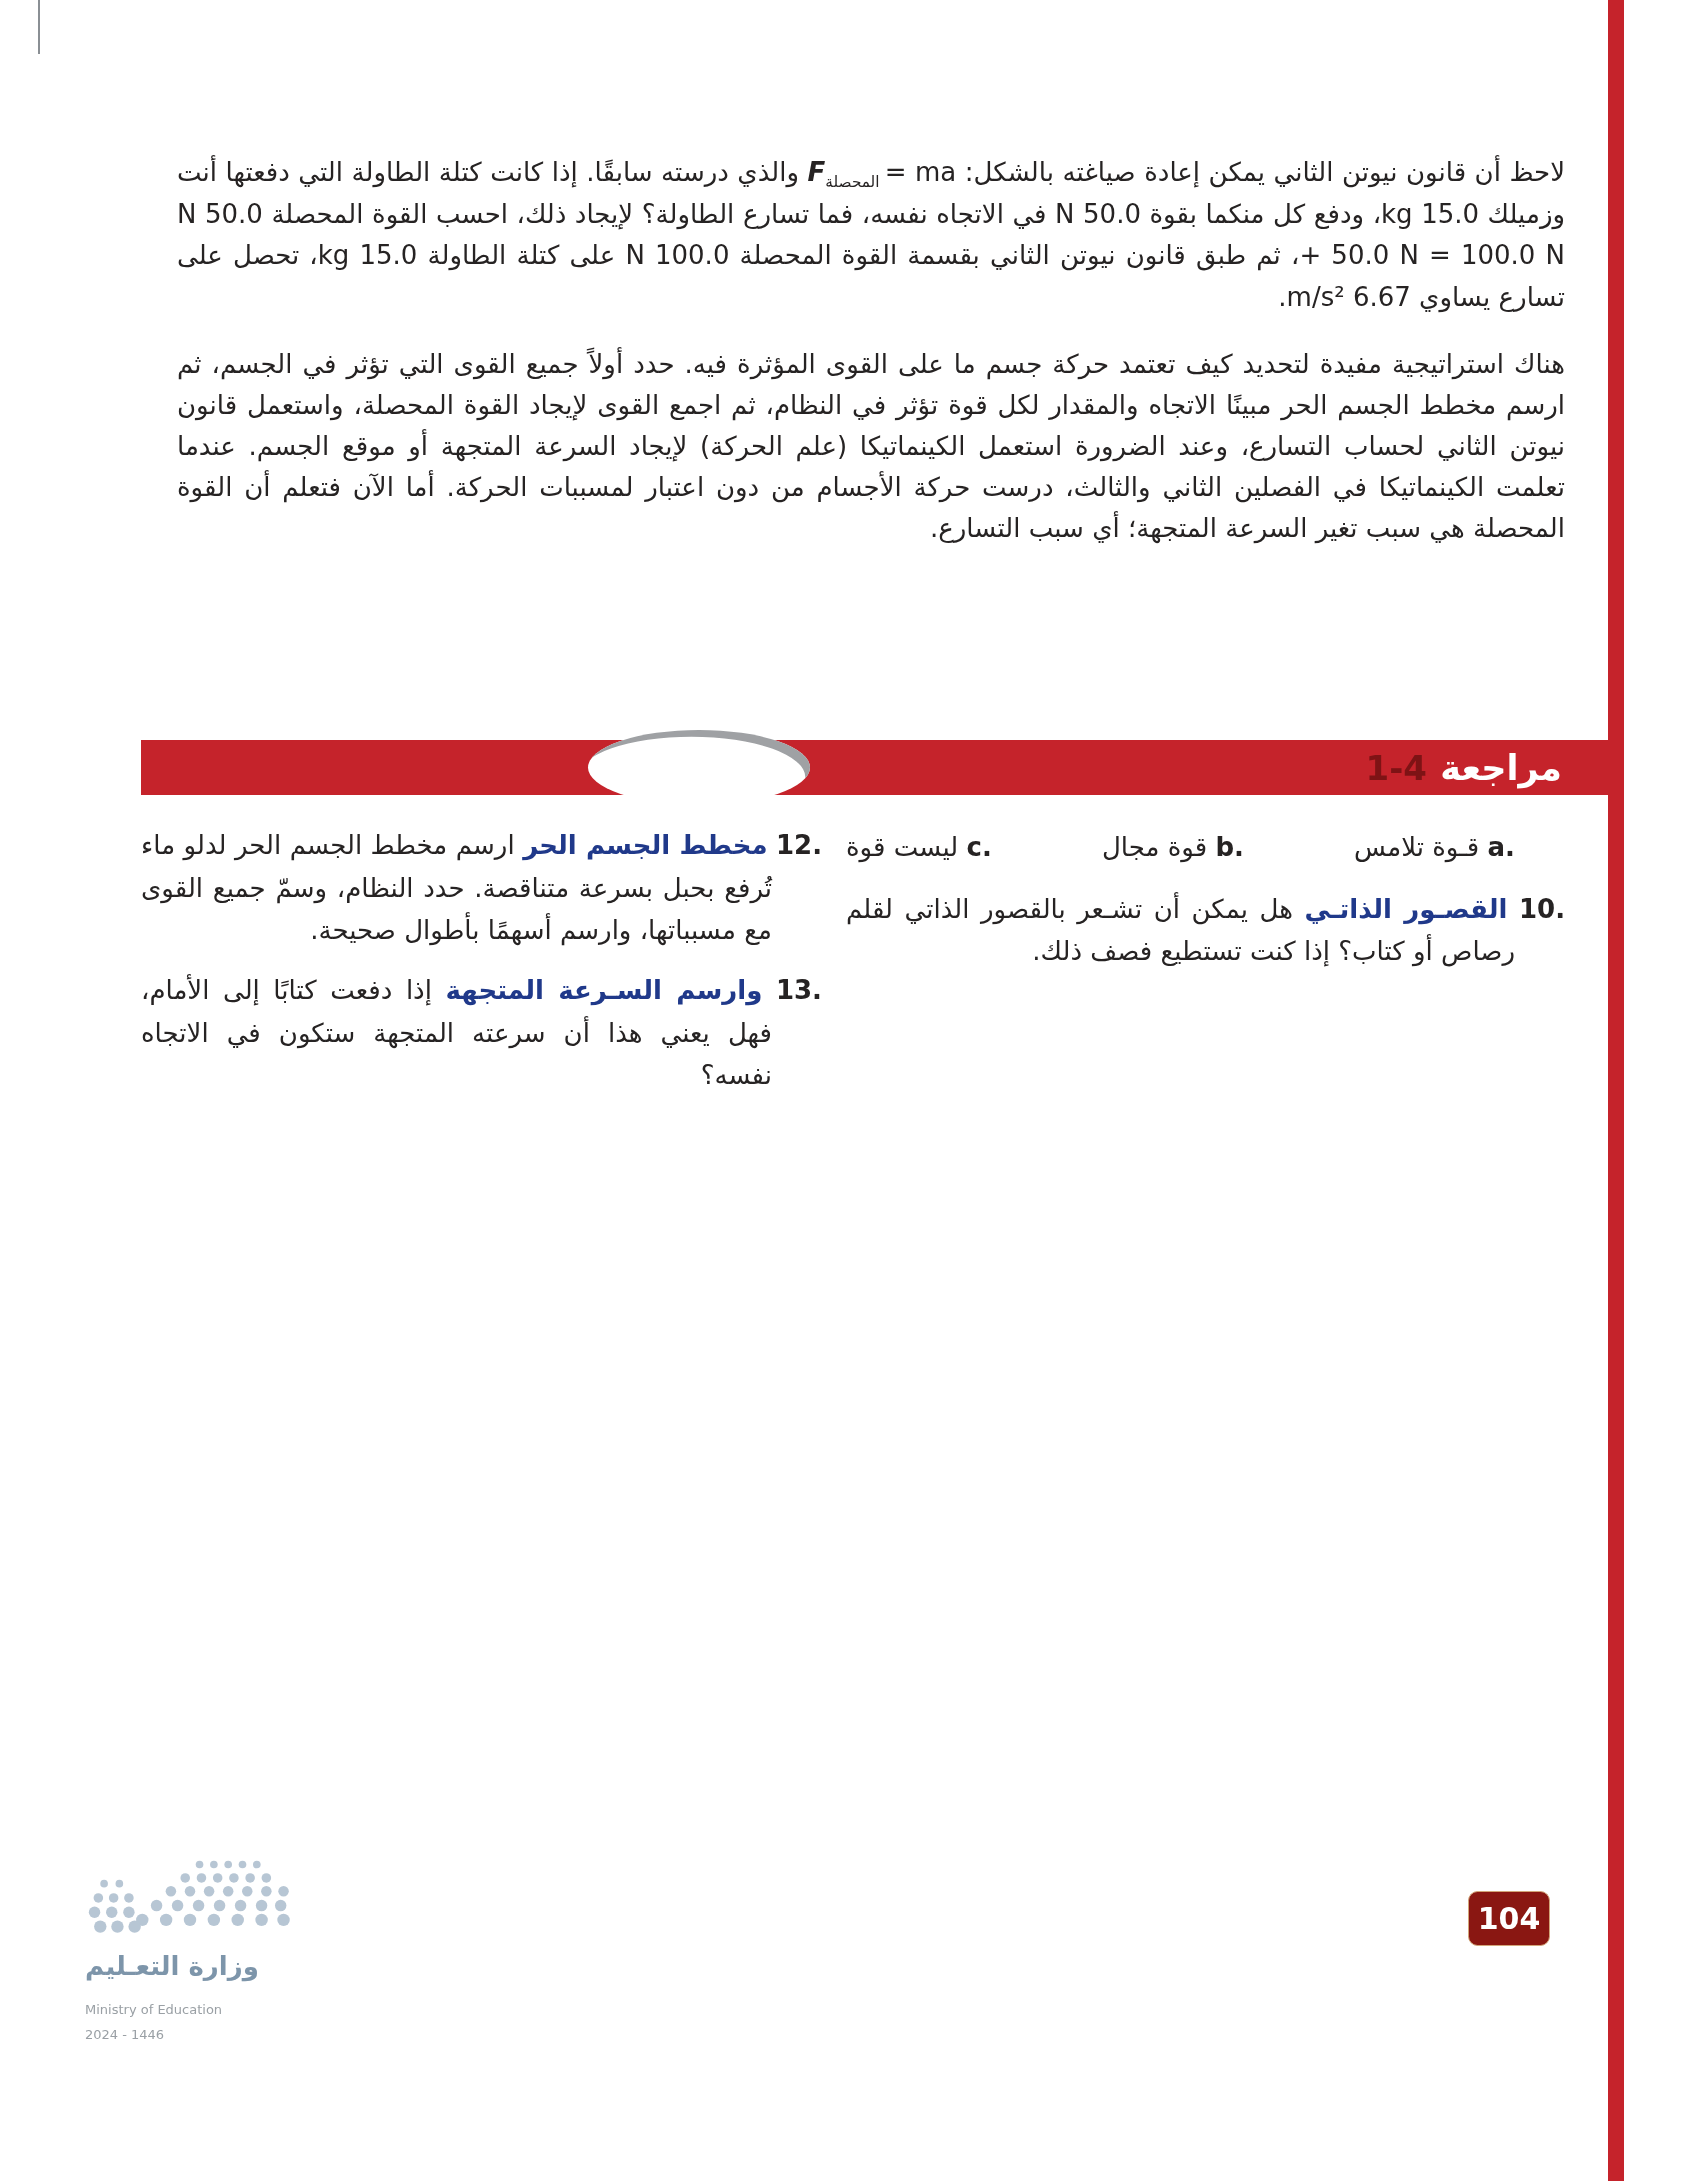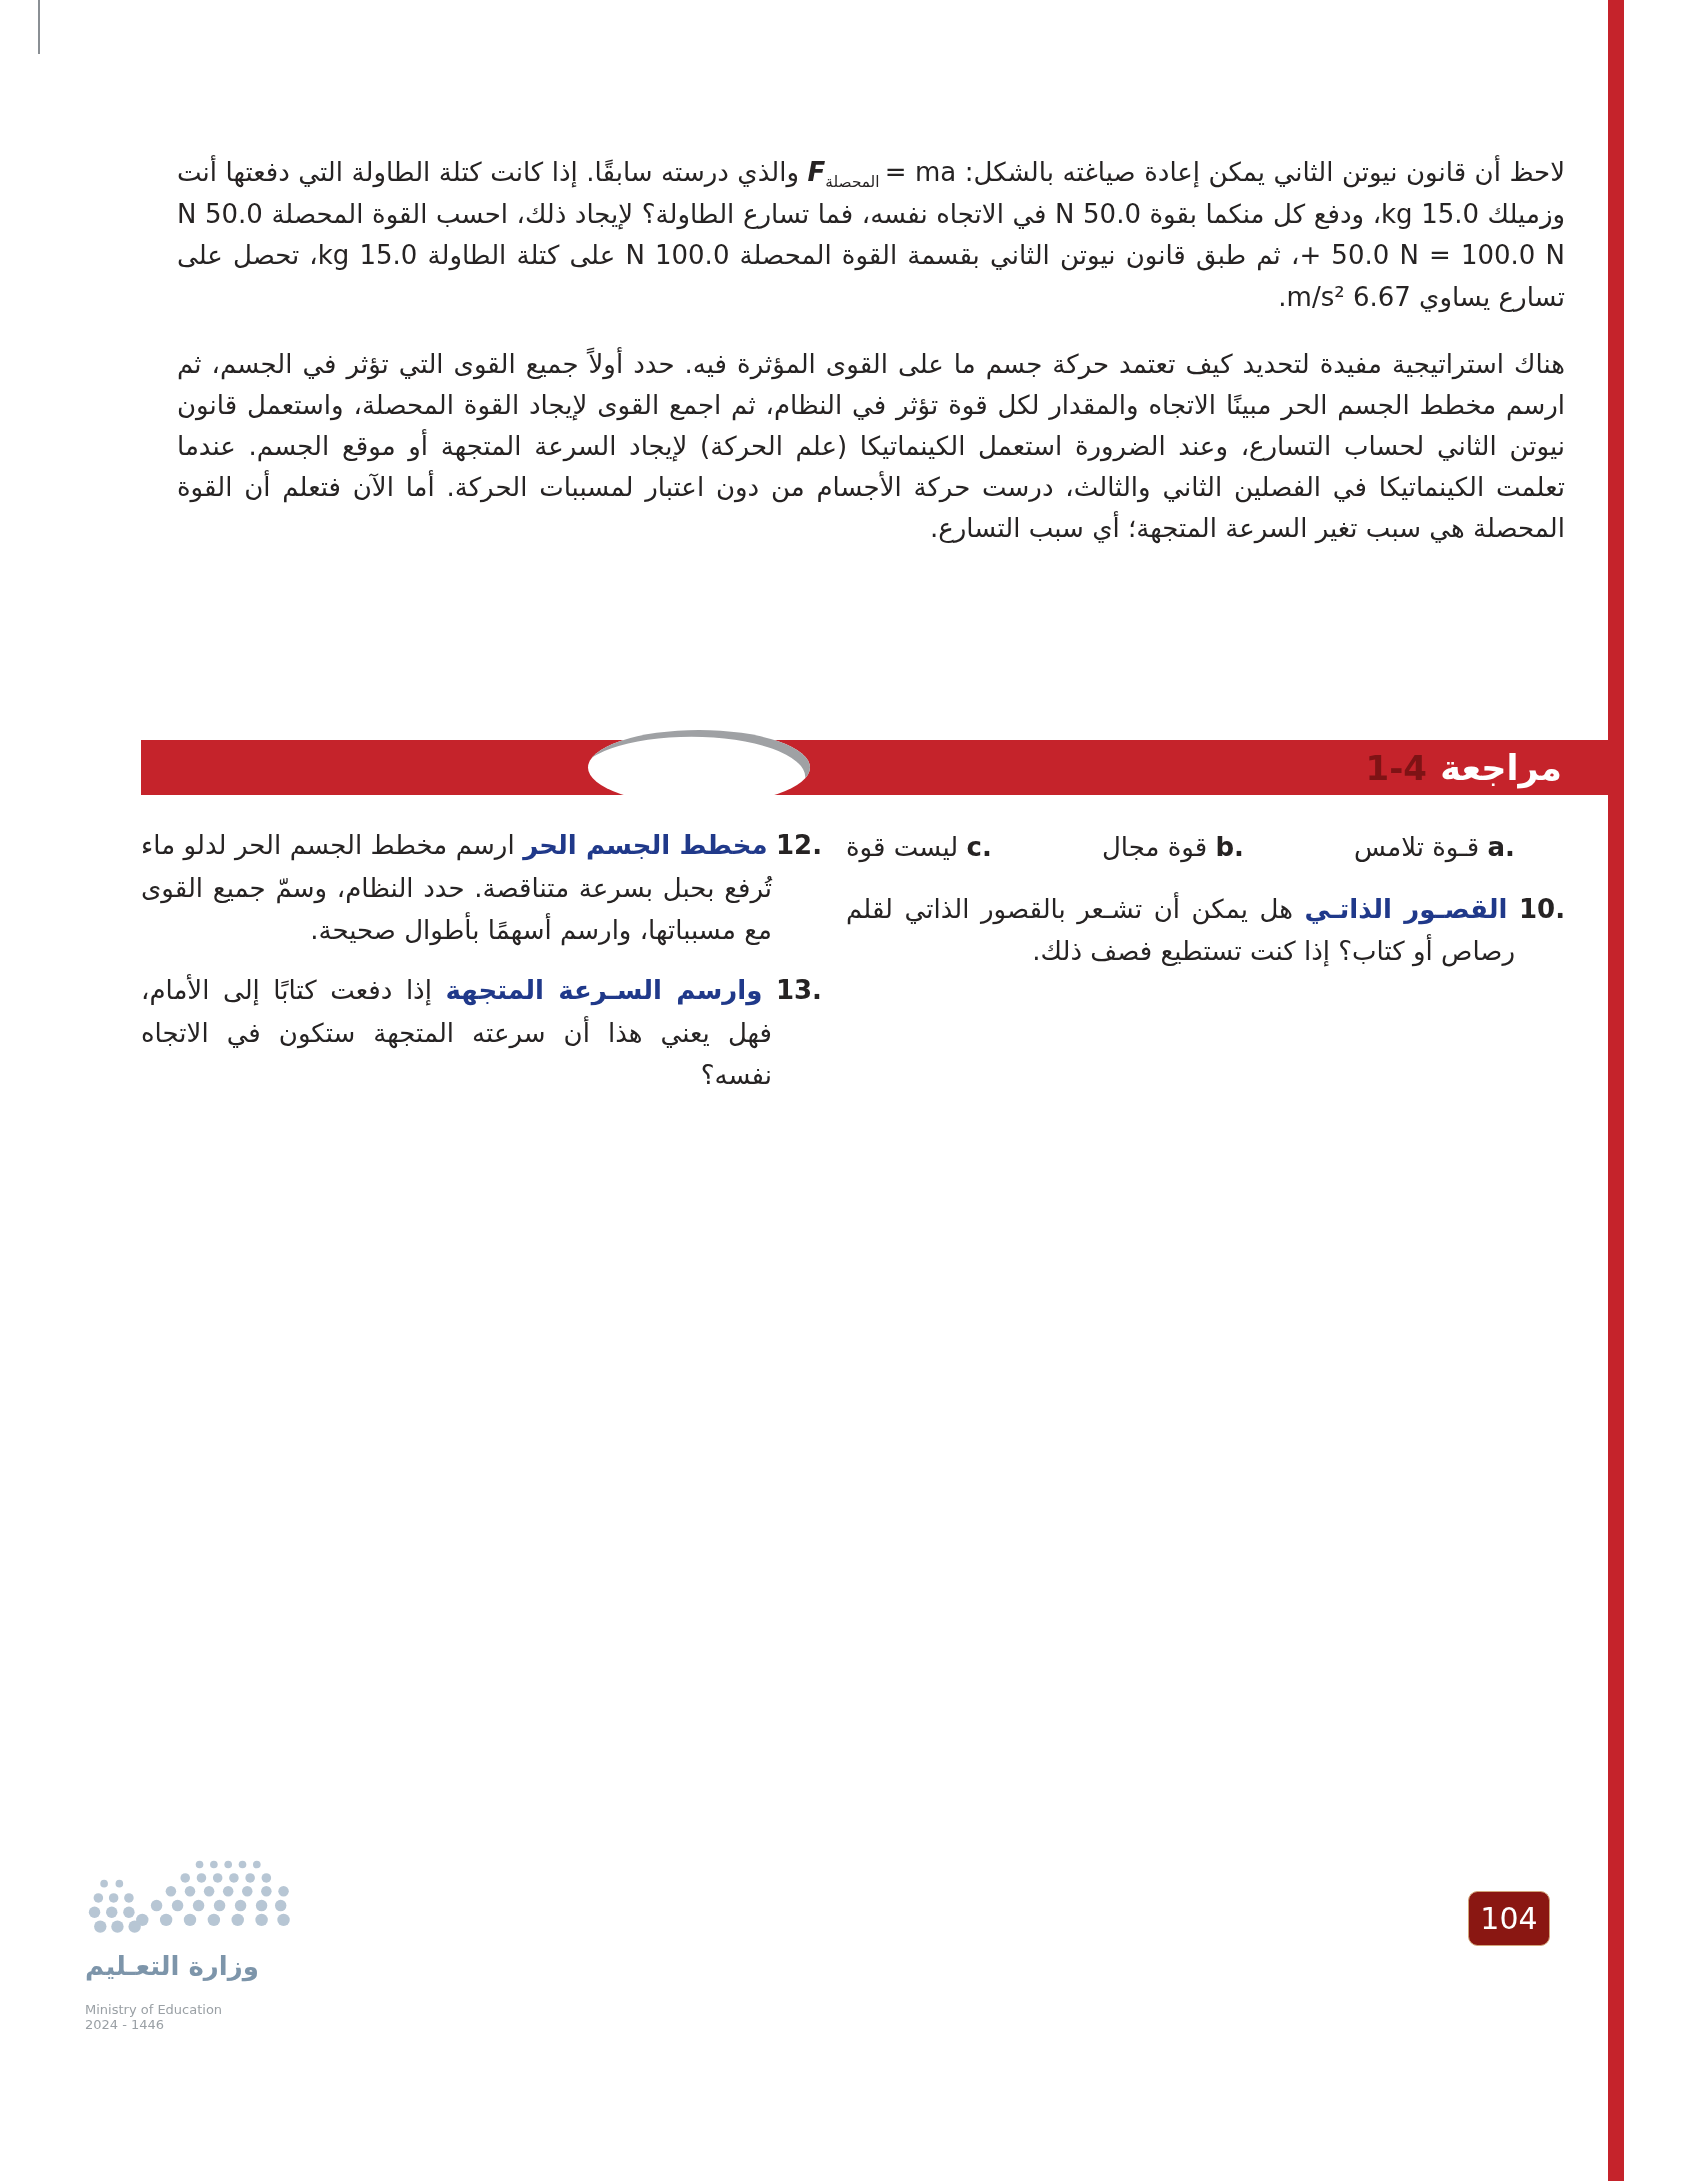--- a/index.html
+++ b/index.html
@@ -97,29 +97,29 @@
   
   .footer-logo{
     position:absolute; left:85px; top:1853px; width:239px;
     text-align:left;
   }
   .ministry-ar{
     color:#7d95aa; font-size:26px; font-weight:bold; margin-top:5.7px;
     letter-spacing:1px;
   }
   .ministry-en{color:#9aa0a5; font-size:13px; margin-top:21px;}
-  .ministry-years{color:#9aa0a5; font-size:13px; margin-top:0;}
+  .ministry-years{color:#9aa0a5; font-size:13px; margin-top:10px;}
 
   .page-num{
     position:absolute; right:122px; top:1891px;
     width:82px; height:55px;
     background:var(--maroon);
     border:1.9px solid #d2a679;
     border-radius:9.6px;
-    color:#ffffff; font-size:30px; font-weight:normal;
+    color:#ffffff; font-size:30px; font-weight:bold;
     display:flex; align-items:center; justify-content:center;
   }
 </style>
 </head>
 <body>
 
 <div class="page">
 
   <div class="crop-mark"></div>
   <div class="side-strip"></div>

